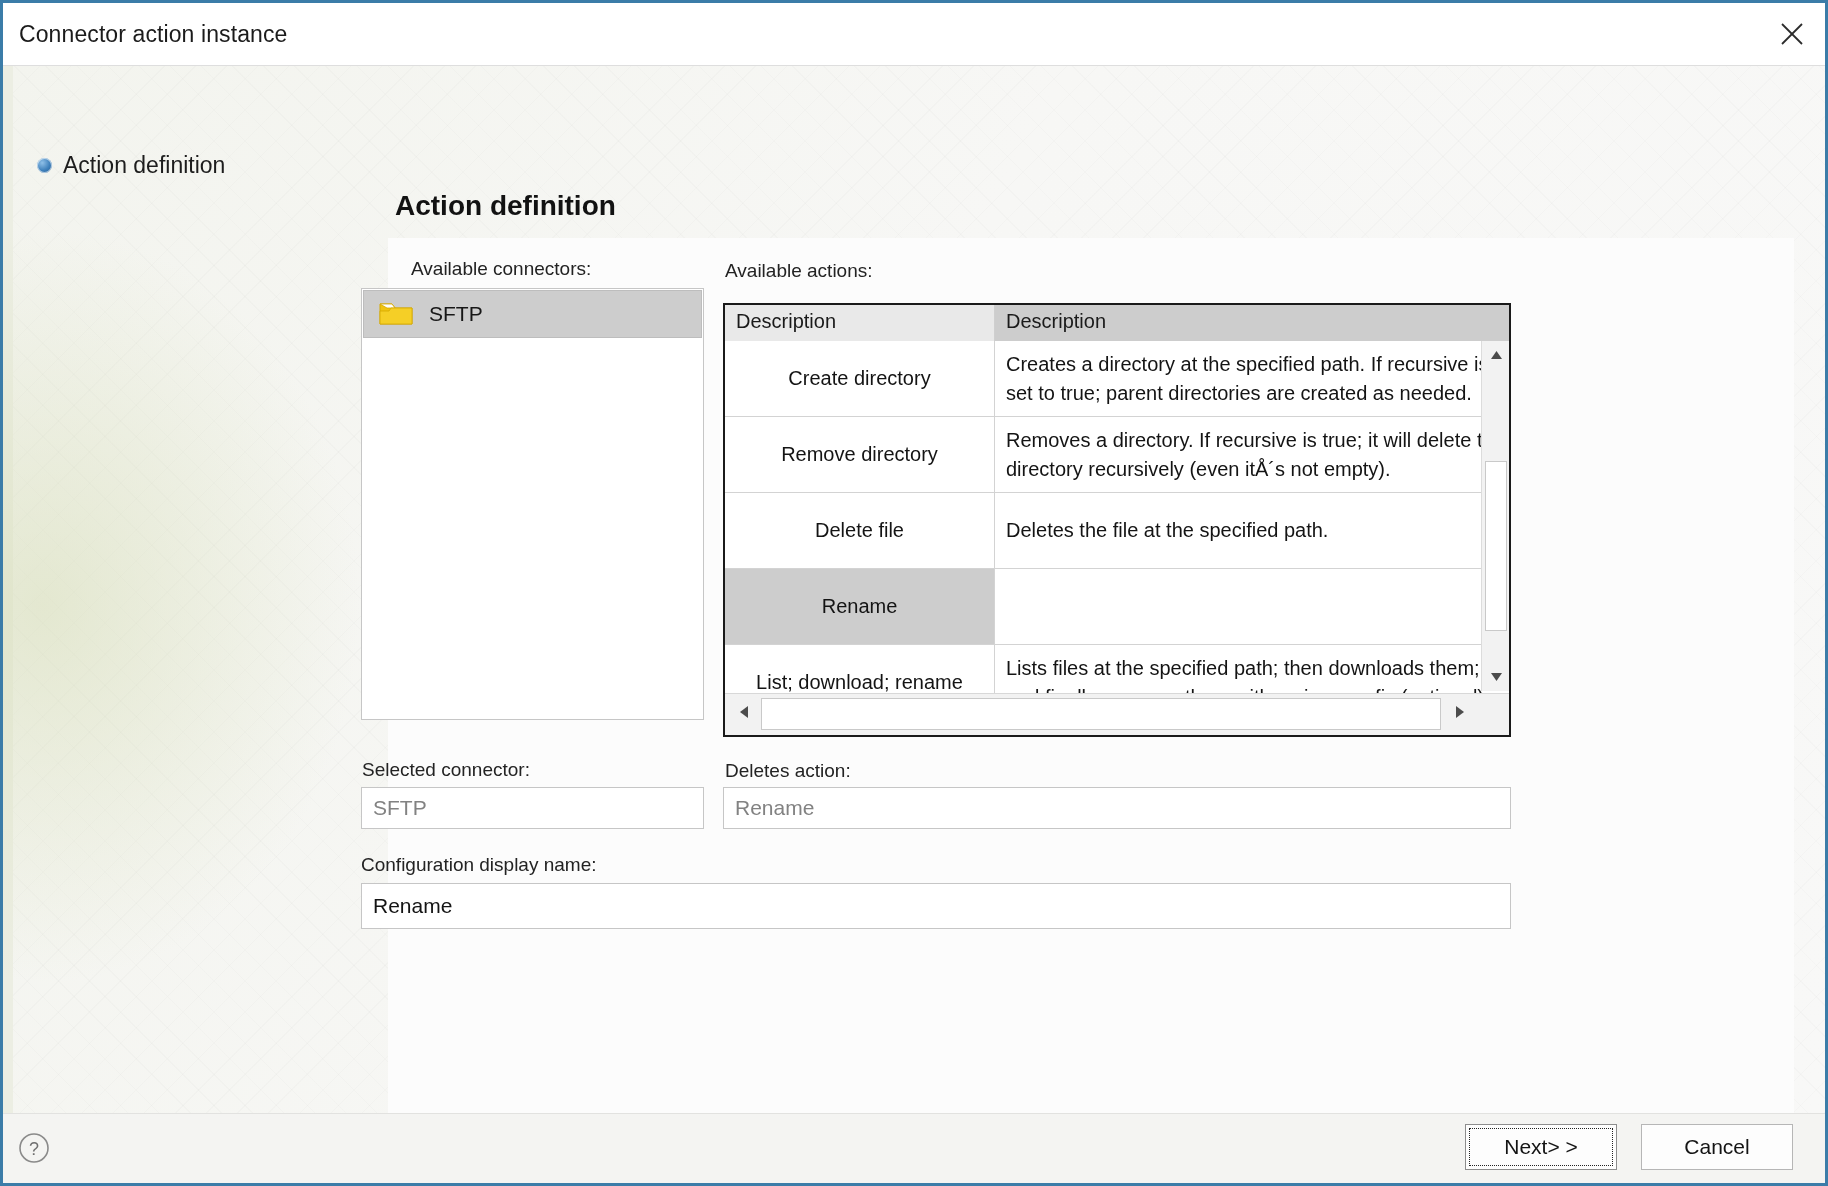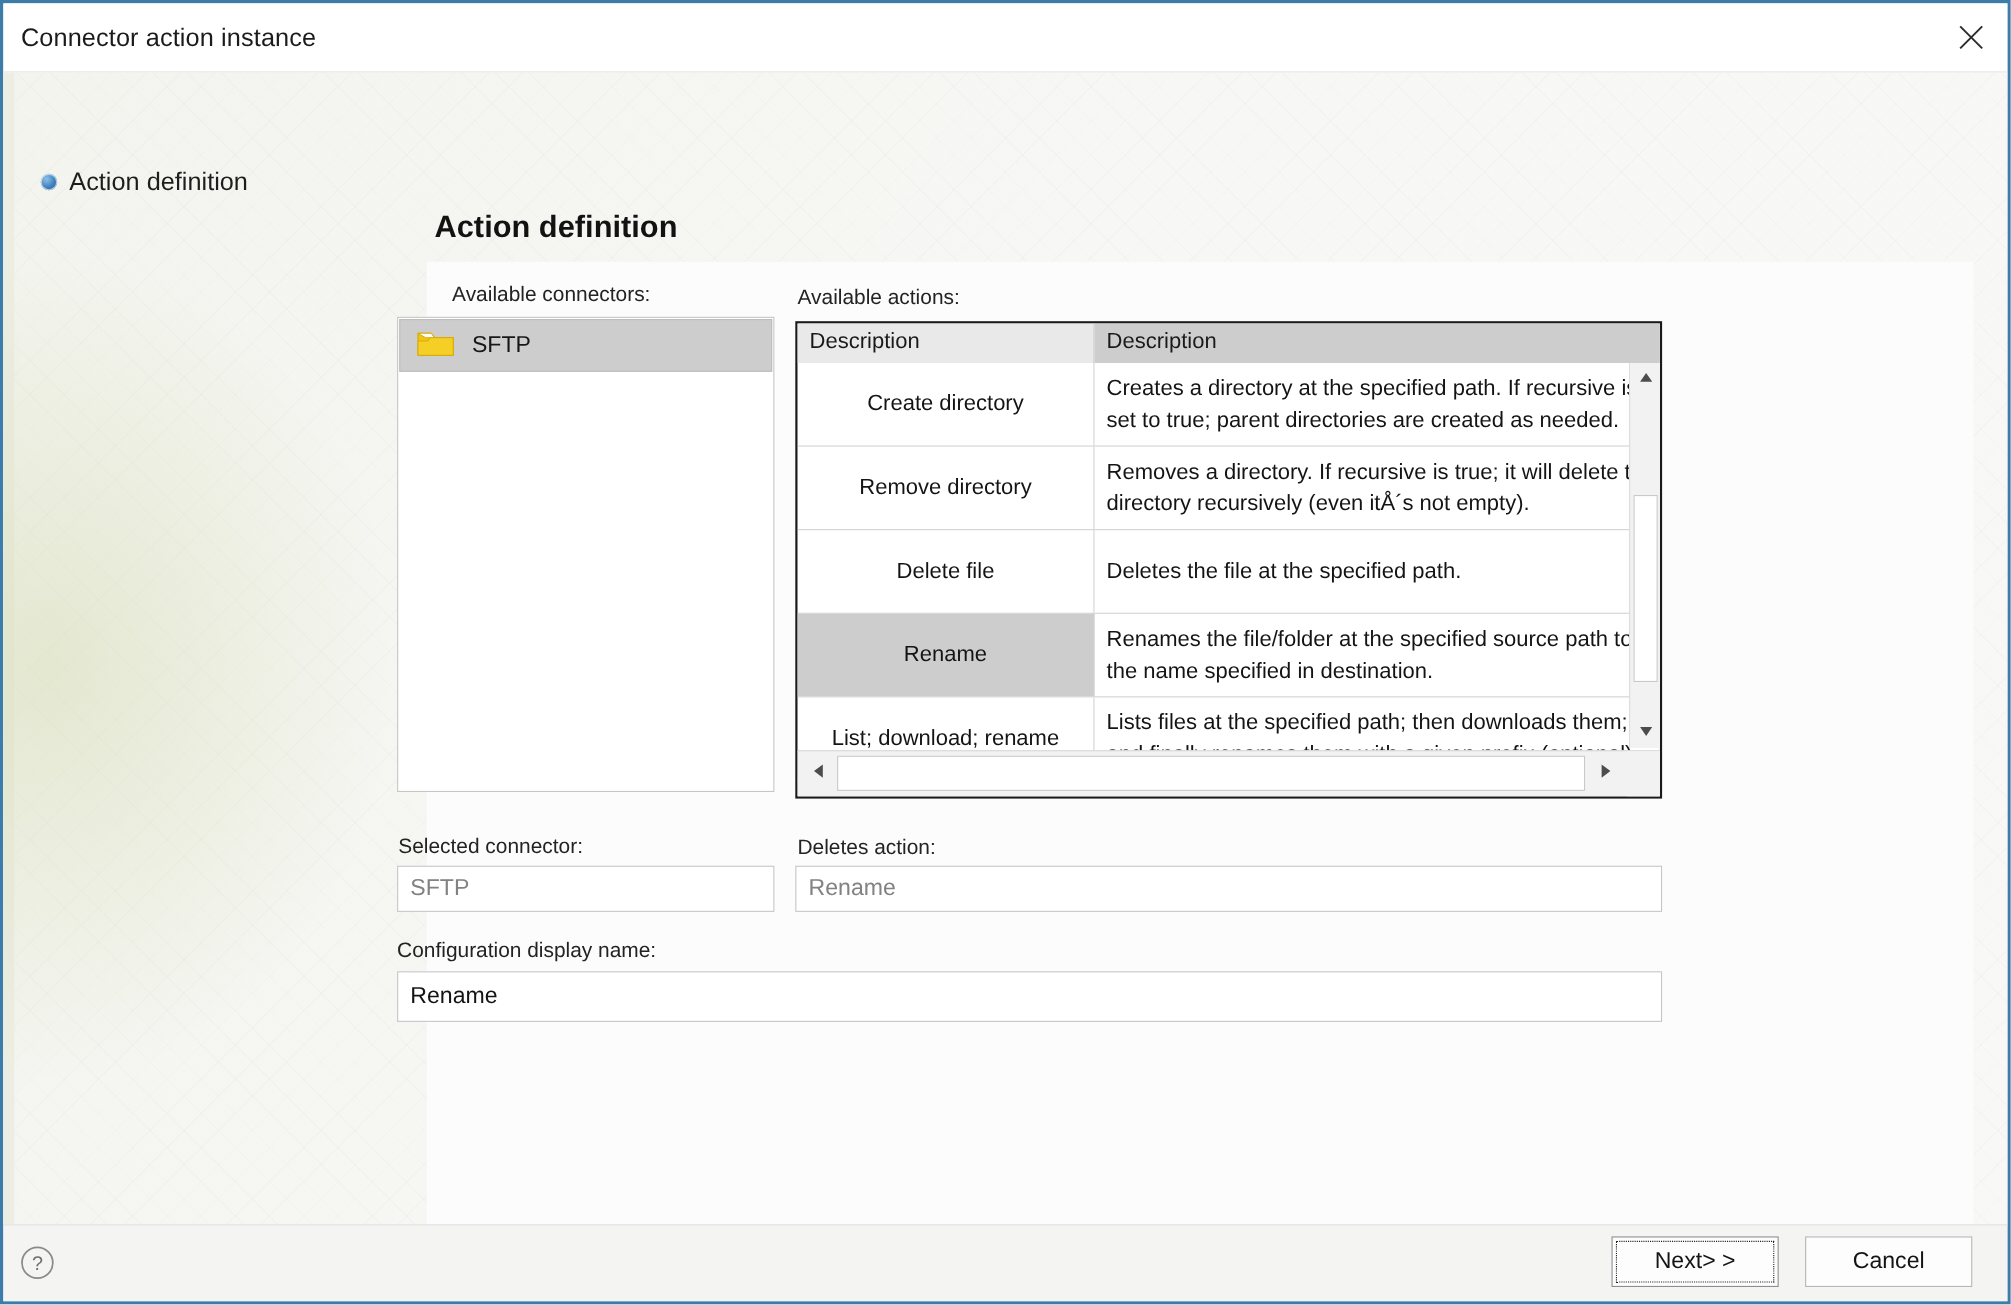--- a/index.html
+++ b/index.html
@@ -381,21 +381,21 @@
               <path d="M1 5 L13 5 L16 9 L8 9 Z" fill="#ffffff" stroke="#d4a800" stroke-width=".8"></path>
               <path d="M1 12 L10 12 L12 9 L33 9 L33 25 L1 25 Z" fill="#f5cf26" stroke="#d4a800" stroke-width=".8"></path>
             </svg>
           </span>
           <span class="conn-label">SFTP</span>
         </div>
       </div>
 
       <div class="field-label" style="left:337px; top:22px;text-align:right;">Available actions:</div>
 
-      <div class="table-wrap" style="left:335px; top:54px; width:788px; height:434px;">
+      <div class="table-wrap" style="left:335px; top:65px; width:788px; height:434px;">
 
         <div class="tbl-head">
           <div class="th c1">Description</div>
           <div class="th c2">Description</div>
         </div>
 
         <div>
           <div class="trow" style="height:76px;">
             <div class="td1">Create directory</div>
             <div class="td2">Creates a directory at the specified path. If recursive is
@@ -405,22 +405,20 @@
             <div class="td1">Remove directory</div>
             <div class="td2">Removes a directory. If recursive is true; it will delete th
 directory recursively (even itÅ´s not empty).</div>
           </div>
           <div class="trow" style="height:76px;">
             <div class="td1">Delete file</div>
             <div class="td2">Deletes the file at the specified path.</div>
           </div>
           <div class="trow selected" style="height:76px;">
             <div class="td1">Rename</div>
-            <div class="td2">Renames the file/folder at the specified source path to
-the name specified in destination.</div>
           </div>
           <div class="trow" style="height:76px;">
             <div class="td1">List; download; rename</div>
             <div class="td2">Lists files at the specified path; then downloads them;
 and finally renames them with a given prefix (optional)</div>
           </div>
         </div>
 
         <div class="vscroll">
           <div class="vs-btn top">

